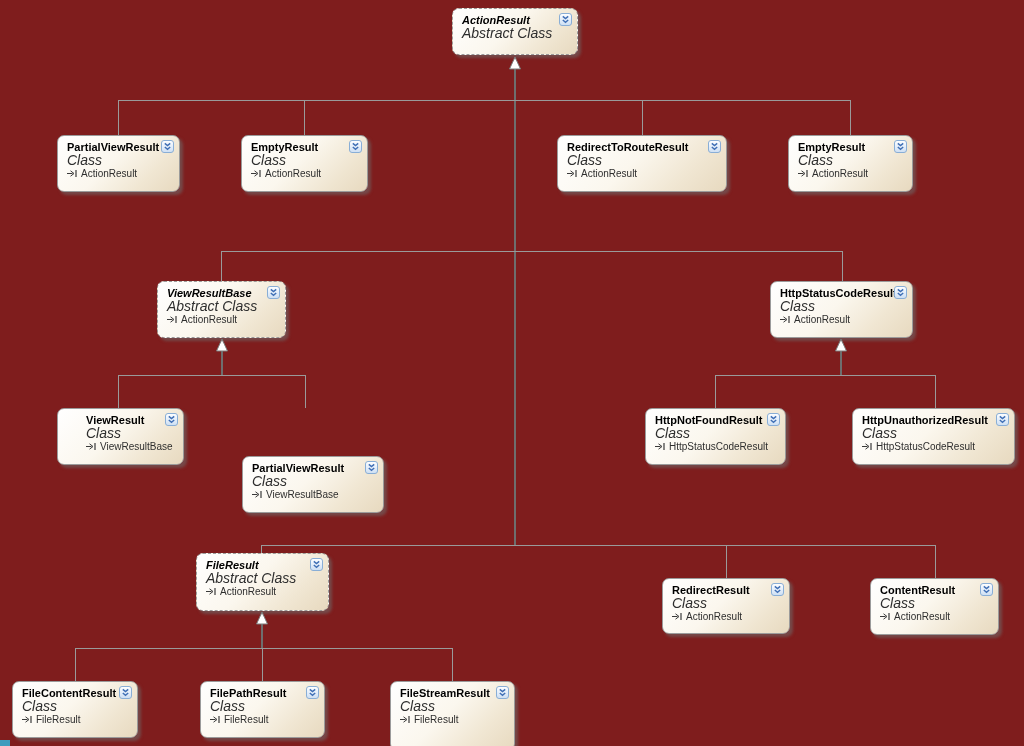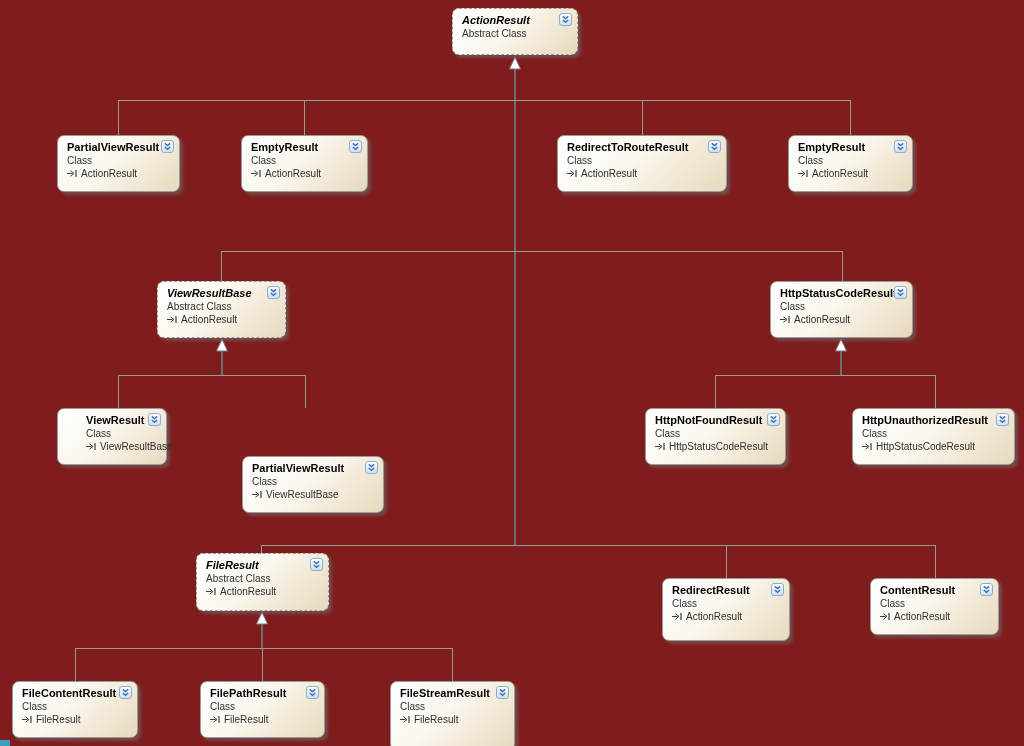--- a/index.html
+++ b/index.html
@@ -31,21 +31,21 @@
   }
   .node.abstract{
     border:1px dashed #9b9b9b;
   }
   .node-title{
     font-size:11px;font-weight:bold;color:#000000;
     line-height:14px;white-space:nowrap;
   }
   .node.abstract .node-title{font-style:italic;}
   .node-kind{
-    font-size:10px;color:#2e2e2e;line-height:13px;white-space:nowrap;
+    font-size:14px;color:#2e2e2e;line-height:13px;white-space:nowrap;font-style:italic;
   }
   .node-inherits{
     font-size:10px;color:#2e2e2e;line-height:13px;white-space:nowrap;
     display:flex;align-items:center;gap:3px;
   }
   .inh-arrow{display:inline-flex;align-items:center;}
   
   .chevron-btn{
     position:absolute;top:4px;right:5px;
     width:13px;height:13px;
@@ -235,21 +235,21 @@
       <span class="inh-text">ActionResult</span>
     </div>
     <div class="chevron-btn">
       <svg width="9" height="9" viewBox="0 0 10 10">
         <path d="M2 1.5 L5 4 L8 1.5" stroke="#3f6fb5" stroke-width="1.6" fill="none"></path>
         <path d="M2 5.5 L5 8 L8 5.5" stroke="#3f6fb5" stroke-width="1.6" fill="none"></path>
       </svg>
     </div>
   </div>
 
-  <div class="node" style="left: 57px; top: 408px; width: 110px; height: 57px; padding-left: 28px;">
+  <div class="node" style="left: 57px; top: 408px; width: 127px; height: 57px; padding-left: 28px;">
     <div class="node-title">ViewResult</div>
     <div class="node-kind">Class</div>
     <div class="node-inherits">
       <span class="inh-arrow">
         <svg width="11" height="9" viewBox="0 0 11 9">
           <path d="M0 4.5 H5.5" stroke="#3a3a3a" stroke-width="1" fill="none"></path>
           <path d="M3.5 1.8 L7 4.5 L3.5 7.2" stroke="#3a3a3a" stroke-width="1" fill="none"></path>
           <path d="M9 1 V8" stroke="#3a3a3a" stroke-width="1.2" fill="none"></path>
         </svg>
       </span>
@@ -340,21 +340,21 @@
       <span class="inh-text">ActionResult</span>
     </div>
     <div class="chevron-btn">
       <svg width="9" height="9" viewBox="0 0 10 10">
         <path d="M2 1.5 L5 4 L8 1.5" stroke="#3f6fb5" stroke-width="1.6" fill="none"></path>
         <path d="M2 5.5 L5 8 L8 5.5" stroke="#3f6fb5" stroke-width="1.6" fill="none"></path>
       </svg>
     </div>
   </div>
 
-  <div class="node" style="left: 662px; top: 578px; width: 128px; height: 63px;">
+  <div class="node" style="left: 662px; top: 578px; width: 128px; height: 56px;">
     <div class="node-title">RedirectResult</div>
     <div class="node-kind">Class</div>
     <div class="node-inherits">
       <span class="inh-arrow">
         <svg width="11" height="9" viewBox="0 0 11 9">
           <path d="M0 4.5 H5.5" stroke="#3a3a3a" stroke-width="1" fill="none"></path>
           <path d="M3.5 1.8 L7 4.5 L3.5 7.2" stroke="#3a3a3a" stroke-width="1" fill="none"></path>
           <path d="M9 1 V8" stroke="#3a3a3a" stroke-width="1.2" fill="none"></path>
         </svg>
       </span>

